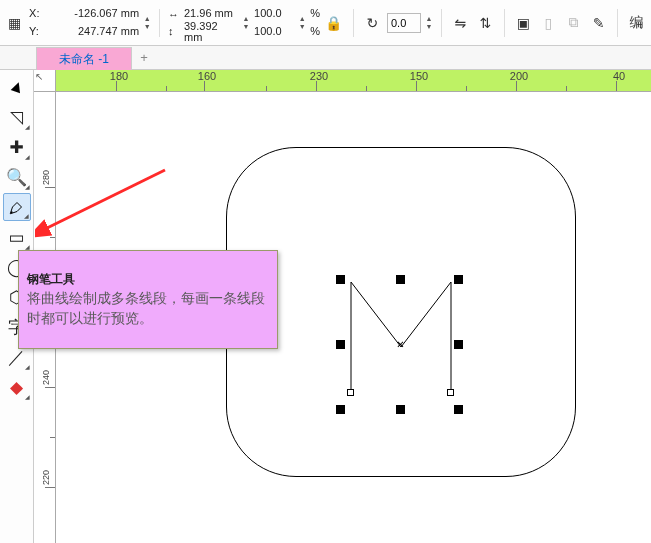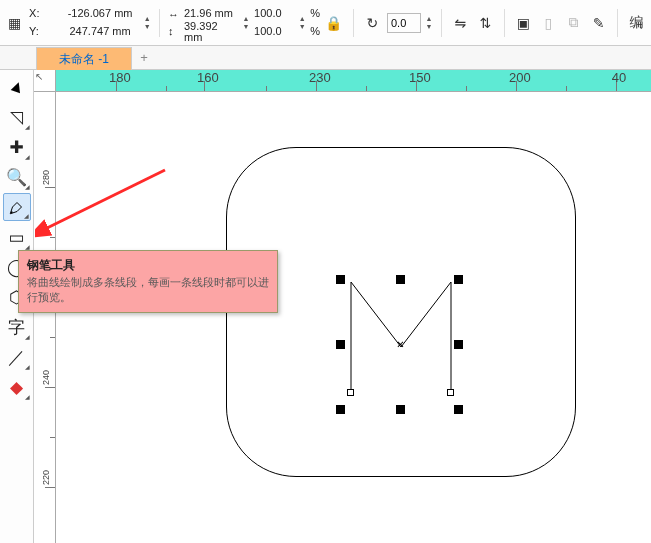--- a/index.html
+++ b/index.html
@@ -5,59 +5,59 @@
   * { box-sizing: border-box; margin: 0; padding: 0; font-family: "Microsoft YaHei", Arial, sans-serif; }
   body { width: 651px; height: 543px; background: #fff; overflow: hidden; }
 
   .property-bar { height: 46px; border-bottom: 1px solid #ccc; display: flex; align-items: center; padding: 2px 4px; background: #fdfdfd; gap: 4px; }
   .prop-icon { width: 26px; height: 26px; display: flex; align-items: center; justify-content: center; font-size: 14px; color: #333; }
   .prop-icon-btn { width: 26px; height: 26px; display: flex; align-items: center; justify-content: center; font-size: 14px; color: #333; border-radius: 2px; }
   .prop-disabled { opacity: 0.35; }
   .xy-block { display: inline-flex; flex-direction: column; line-height: 1; }
   .xy-row { display: inline-flex; align-items: center; font-size: 11px; color: #222; height: 18px; }
   .xy-lbl { width: 16px; }
-  .xy-val { width: 78px; text-align: center; margin-left: 16px; }
+  .xy-val { width: 78px; text-align: right; margin-left: 16px; }
   .xy-input-narrow { width: 54px; text-align: left; }
   .xy-pct { width: 40px; text-align: left; }
   .spinner { display: inline-flex; flex-direction: column; width: 10px; height: 36px; justify-content: center; }
   .spinner span { font-size: 7px; height: 8px; color: #555; line-height: 7px; text-align: center; }
   .rotate-input { width: 40px; height: 20px; border: 1px solid #bbb; font-size: 11px; padding: 0 3px; display: flex; align-items: center; }
   .divider { width: 1px; height: 28px; background: #ddd; margin: 0 4px; }
 
   .tab-bar { height: 24px; background: #f7f7f7; border-bottom: 1px solid #ccc; display: flex; align-items: stretch; padding-left: 36px; }
-  .tab { padding: 0 22px; font-size: 12px; color: #0066cc; display: flex; align-items: center; border-right: 1px solid #ccc; border-top: 1px solid #ccc; border-left: 1px solid #ccc; background: #fdba74; position: relative; top: 1px; }
+  .tab { padding: 0 22px; font-size: 12px; color: #0066cc; display: flex; align-items: center; border-right: 1px solid #ccc; border-top: 1px solid #ccc; border-left: 1px solid #ccc; background: #f9a8d4; position: relative; top: 1px; }
   .tab-add { width: 24px; display: flex; align-items: center; justify-content: center; color: #888; font-size: 13px; }
 
   .workspace { display: flex; height: calc(543px - 46px - 24px); }
   .toolbox { width: 34px; border-right: 1px solid #ccc; display: flex; flex-direction: column; align-items: center; padding-top: 2px; background: #fdfdfd; }
   .tool { width: 28px; height: 28px; margin: 1px 0; display: flex; align-items: center; justify-content: center; font-size: 17px; color: #222; border-radius: 2px; position: relative; }
   .tool.active { background: #d7e9fb; border: 1px solid #7aaee0; }
   .tool .fly { position: absolute; right: 1px; bottom: 1px; font-size: 6px; color: #555; }
 
   .ruler-corner { position: absolute; left: 0; top: 0; width: 22px; height: 22px; border-right: 1px solid #aaa; border-bottom: 1px solid #aaa; background: #fff; }
   .canvas-wrap { flex: 1; position: relative; background: #fff; overflow: hidden; }
-  .h-ruler { position: absolute; left: 22px; right: 0; top: 0; height: 22px; border-bottom: 1px solid #aaa; background: #5eead4; font-size: 13px; color: #444; }
+  .h-ruler { position: absolute; left: 22px; right: 0; top: 0; height: 22px; border-bottom: 1px solid #aaa; background: #bef264; font-size: 11px; color: #444; }
   .h-tick { position: absolute; bottom: 0; border-left: 1px solid #777; height: 10px; }
   .h-tick span { position: absolute; top: -11px; left: -8px; width: 20px; text-align: center; }
   .h-minor { height: 5px; }
   .v-ruler { position: absolute; left: 0; top: 22px; bottom: 0; width: 22px; border-right: 1px solid #aaa; background: #fff; font-size: 9px; color: #444; }
   .v-tick { position: absolute; right: 0; border-top: 1px solid #777; width: 10px; }
   .v-tick span { position: absolute; left: -4px; top: -18px; writing-mode: vertical-rl; transform: rotate(180deg);}
   .v-minor { width: 5px; }
 
   .canvas { position: absolute; left: 22px; top: 22px; right: 0; bottom: 0; }
   .rounded-shape { position: absolute; width: 350px; height: 330px; left: 170px; top: 55px; border: 1px solid #000; border-radius: 70px; }
   .m-path { position: absolute; left: 290px; top: 180px; }
   .sel-handle { width: 9px; height: 9px; background: #000; position: absolute; }
   .sel-center { width: 9px; height: 9px; position: absolute; font-size: 10px; color: #000; display:flex;align-items:center;justify-content:center; }
   .node-handle { width: 7px; height: 7px; background: #fff; border: 1px solid #000; position: absolute; }
 
-  .tooltip { position: absolute; background: #fca5a5; border: 1px solid #9a9a6a; padding: 6px 8px; font-size: 12px; color: #222; width: 260px; box-shadow: 2px 2px 4px rgba(0,0,0,.25); z-index: 50; }
+  .tooltip { position: absolute; background: #f0abfc; border: 1px solid #9a9a6a; padding: 20px 8px; font-size: 12px; color: #222; width: 260px; box-shadow: 2px 2px 4px rgba(0,0,0,.25); z-index: 50; }
   .tooltip .tt-title { font-weight: bold; margin-bottom: 1px; }
-  .tooltip .tt-desc { color: #5a5a5a; font-size: 11px; line-height: 1.4; }
+  .tooltip .tt-desc { color: #5a5a5a; font-size: 14px; line-height: 1.4; }
 
   .arrow { position: absolute; pointer-events: none; z-index: 30; }
 </style>
 </head>
 <body>
 
 <div class="property-bar">
   <div class="prop-icon">▦</div>
   <div class="xy-block">
     <div class="xy-row">

